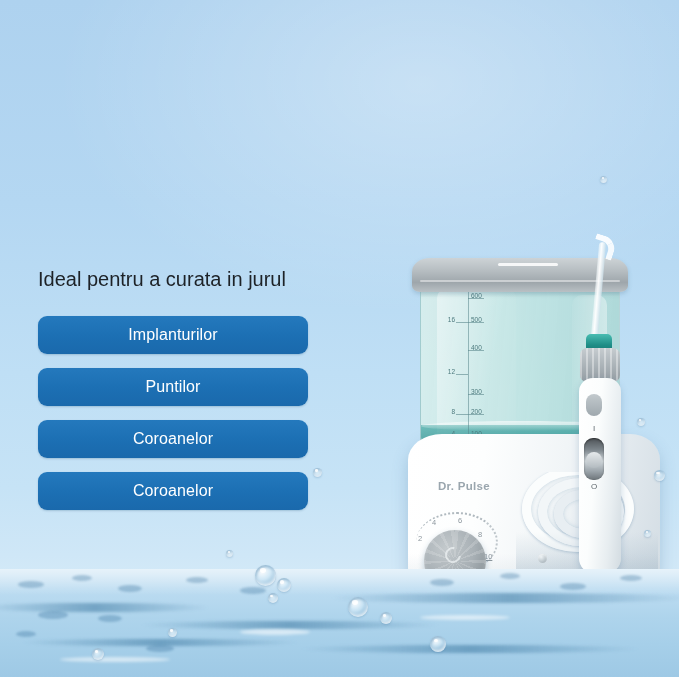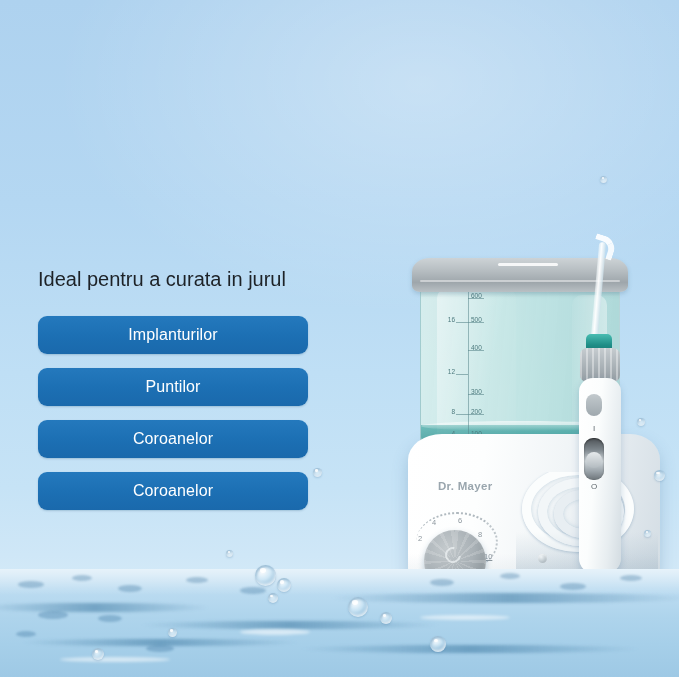--- a/index.html
+++ b/index.html
@@ -359,21 +359,21 @@
     </div>
 
     <div class="lid">
       <div class="lid-hl"></div>
       <div class="lid-seam"></div>
     </div>
 
     <div class="base"></div>
     <div class="base-shade"></div>
     <div class="base-foot"></div>
-    <div class="brand">Dr. Mayer</div>
+    <div class="brand">Dr. Pulse</div>
 
     <div class="hose">
       <div class="coil c1"></div>
       <div class="coil c2"></div>
       <div class="coil c3"></div>
       <div class="hose-shade"></div>
     </div>
 
     <div class="screw" style="left:148px; top:318px;"></div>
     <div class="screw" style="left:118px; top:364px;"></div>

